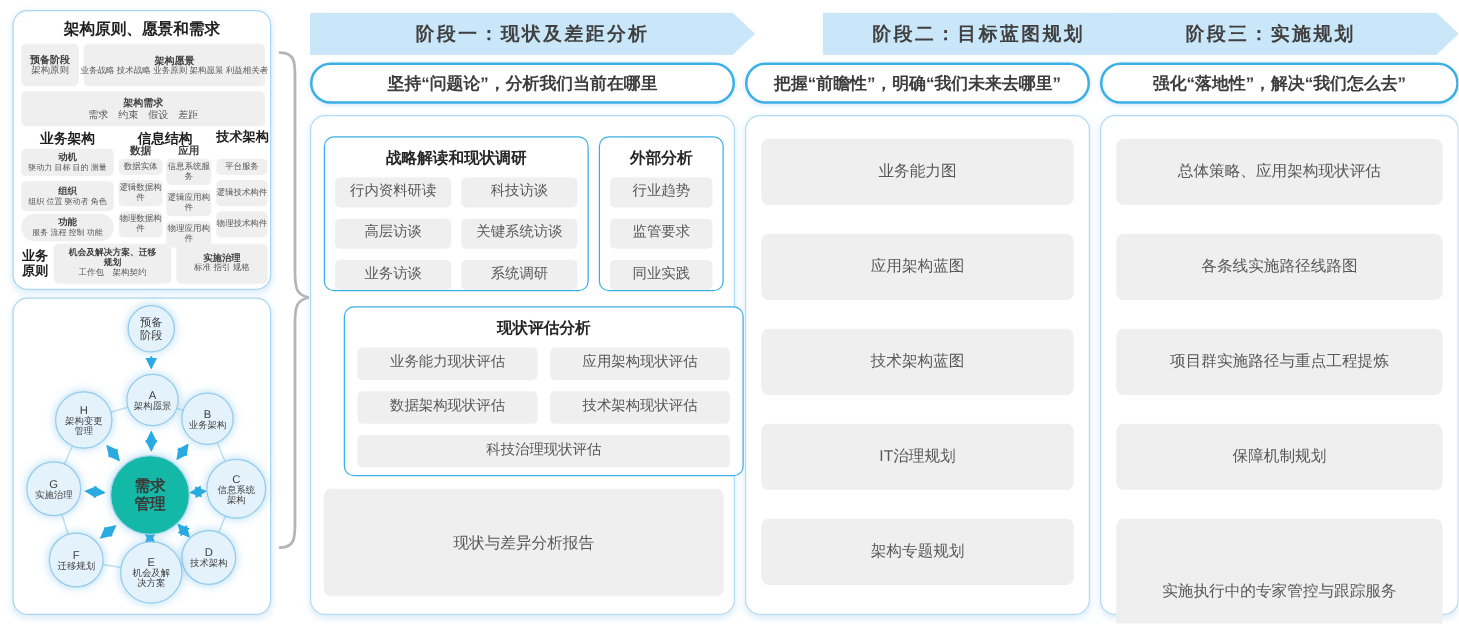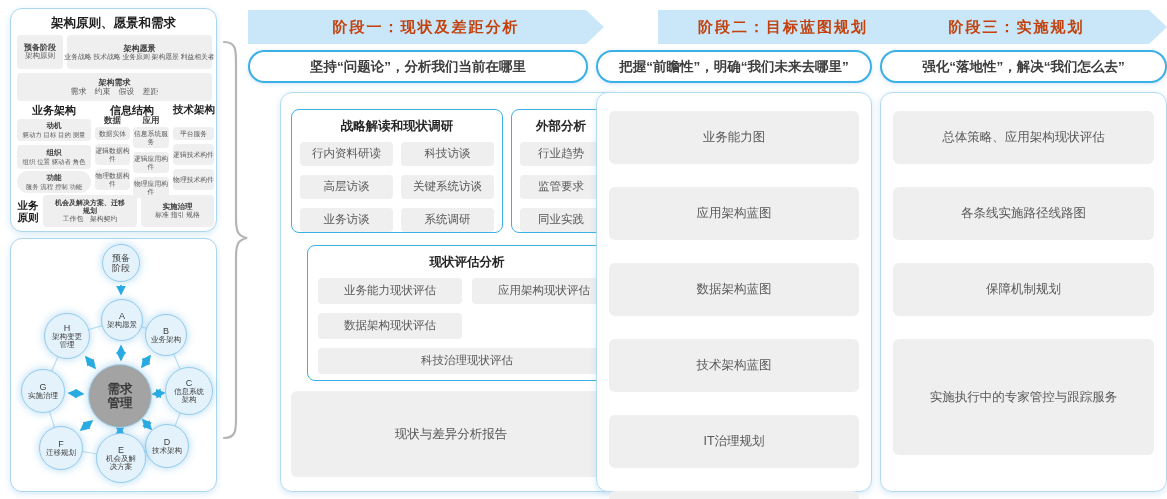--- a/index.html
+++ b/index.html
@@ -26,27 +26,27 @@
   .nw { white-space:nowrap; }
 
   
   .adm { left:10px; top:238px; width:207px; height:254px; }
   .adm svg { position:absolute; left:0; top:0; }
   .node { position:absolute; border-radius:50%; background:#e4f2fb; border:1px solid #93ccec;
           box-shadow:0 0 8px rgba(80,170,225,.45); display:flex; flex-direction:column;
           align-items:center; justify-content:center; text-align:center; color:#404040; line-height:1.12; }
   .node .letter { font-size:9px; }
   .node .nm { font-size:7.5px; }
-  .node-center { background:#a3a3a3; border-color:#a7d6f1; }
+  .node-center { background:#14b8a6; border-color:#a7d6f1; }
   .node-center .nm { font-size:12.5px; font-weight:bold; width:30px; color:#3a3a3a; }
 
   
   .band { position:absolute; top:10px; height:34px; background:#c9e7f8;
           display:flex; align-items:center; justify-content:center;
-          color:#c2410c; font-weight:bold; font-size:15px; letter-spacing:2px;
+          color:#404040; font-weight:bold; font-size:15px; letter-spacing:2px;
           clip-path:polygon(0 0, calc(100% - 18px) 0, 100% 50%, calc(100% - 18px) 100%, 0 100%); }
   .pill { position:absolute; top:50px; height:33px; background:#fff; border:2px solid #3bb0e6;
           border-radius:17px; display:flex; align-items:center; justify-content:center;
           font-weight:bold; font-size:13.5px; color:#3d3d3d; box-shadow:0 1px 4px rgba(140,195,235,.4); }
   .col { position:absolute; top:92px; height:400px; background:#fff; border:1.5px solid #b3dcf3;
          border-radius:12px; box-shadow:0 2px 6px rgba(140,195,235,.35); }
 
   .bluebox { position:absolute; border:1.5px solid #3bb0e6; border-radius:8px; background:#fff; }
   .bb-title { text-align:center; font-weight:bold; font-size:12.5px; color:#262626; margin:8px 4px 7px; }
   .grid2 { display:grid; grid-template-columns:1fr 1fr; gap:9px 8px; padding:0 8px; }
@@ -195,21 +195,21 @@
     <span>阶段二：目标蓝图规划</span>
   </div>
   <div class="band" style="left:866px;width:301px;">
     <span>阶段三：实施规划</span>
   </div>
 
   <div class="pill" style="left:248px;width:340px;">坚持“问题论”，分析我们当前在哪里</div>
   <div class="pill" style="left:596px;width:276px;">把握“前瞻性”，明确“我们未来去哪里”</div>
   <div class="pill" style="left:880px;width:287px;">强化“落地性”，解决“我们怎么去”</div>
 
-  <div class="col" style="left:248px;width:340px;margin-left:32px;">
+  <div class="col" style="left:248px;width:340px;">
     <div class="bluebox" style="left:10px;top:16px;width:212px;height:124px;">
       <div class="bb-title">战略解读和现状调研</div>
       <div class="grid2">
         <div class="gbox item">行内资料研读</div>
         <div class="gbox item">科技访谈</div>
         <div class="gbox item">高层访谈</div>
         <div class="gbox item">关键系统访谈</div>
         <div class="gbox item">业务访谈</div>
         <div class="gbox item">系统调研</div>
       </div>
@@ -221,39 +221,40 @@
         <div class="gbox item">监管要求</div>
         <div class="gbox item">同业实践</div>
       </div>
     </div>
     <div class="bluebox" style="left:26px;top:152px;width:320px;height:136px;">
       <div class="bb-title">现状评估分析</div>
       <div class="grid2" style="padding:0 10px;gap:9px 10px;">
         <div class="gbox item" style="height:26px;">业务能力现状评估</div>
         <div class="gbox item" style="height:26px;">应用架构现状评估</div>
         <div class="gbox item" style="height:26px;">数据架构现状评估</div>
+        <div class="gbox item" style="height:26px;">技术架构现状评估</div>
         <div class="gbox item span2" style="height:26px;">科技治理现状评估</div>
       </div>
     </div>
     <div class="gbox" style="position:absolute;left:10px;top:298px;width:320px;height:86px;font-size:12.5px;border-radius:6px;">现状与差异分析报告</div>
   </div>
 
   <div class="col" style="left:596px;width:276px;">
     <div class="stack">
       <div class="gbox big">业务能力图</div>
       <div class="gbox big">应用架构蓝图</div>
-      <div class="gbox big">数据架构蓝图</div>
       <div class="gbox big">技术架构蓝图</div>
       <div class="gbox big">IT治理规划</div>
       <div class="gbox big">架构专题规划</div>
     </div>
   </div>
 
   <div class="col" style="left:880px;width:287px;">
     <div class="stack">
       <div class="gbox big">总体策略、应用架构现状评估</div>
       <div class="gbox big">各条线实施路径线路图</div>
+      <div class="gbox big">项目群实施路径与重点工程提炼</div>
       <div class="gbox big">保障机制规划</div>
       <div class="gbox big tall">实施执行中的专家管控与跟踪服务</div>
     </div>
   </div>
 
 </div>
 
 </body></html>

